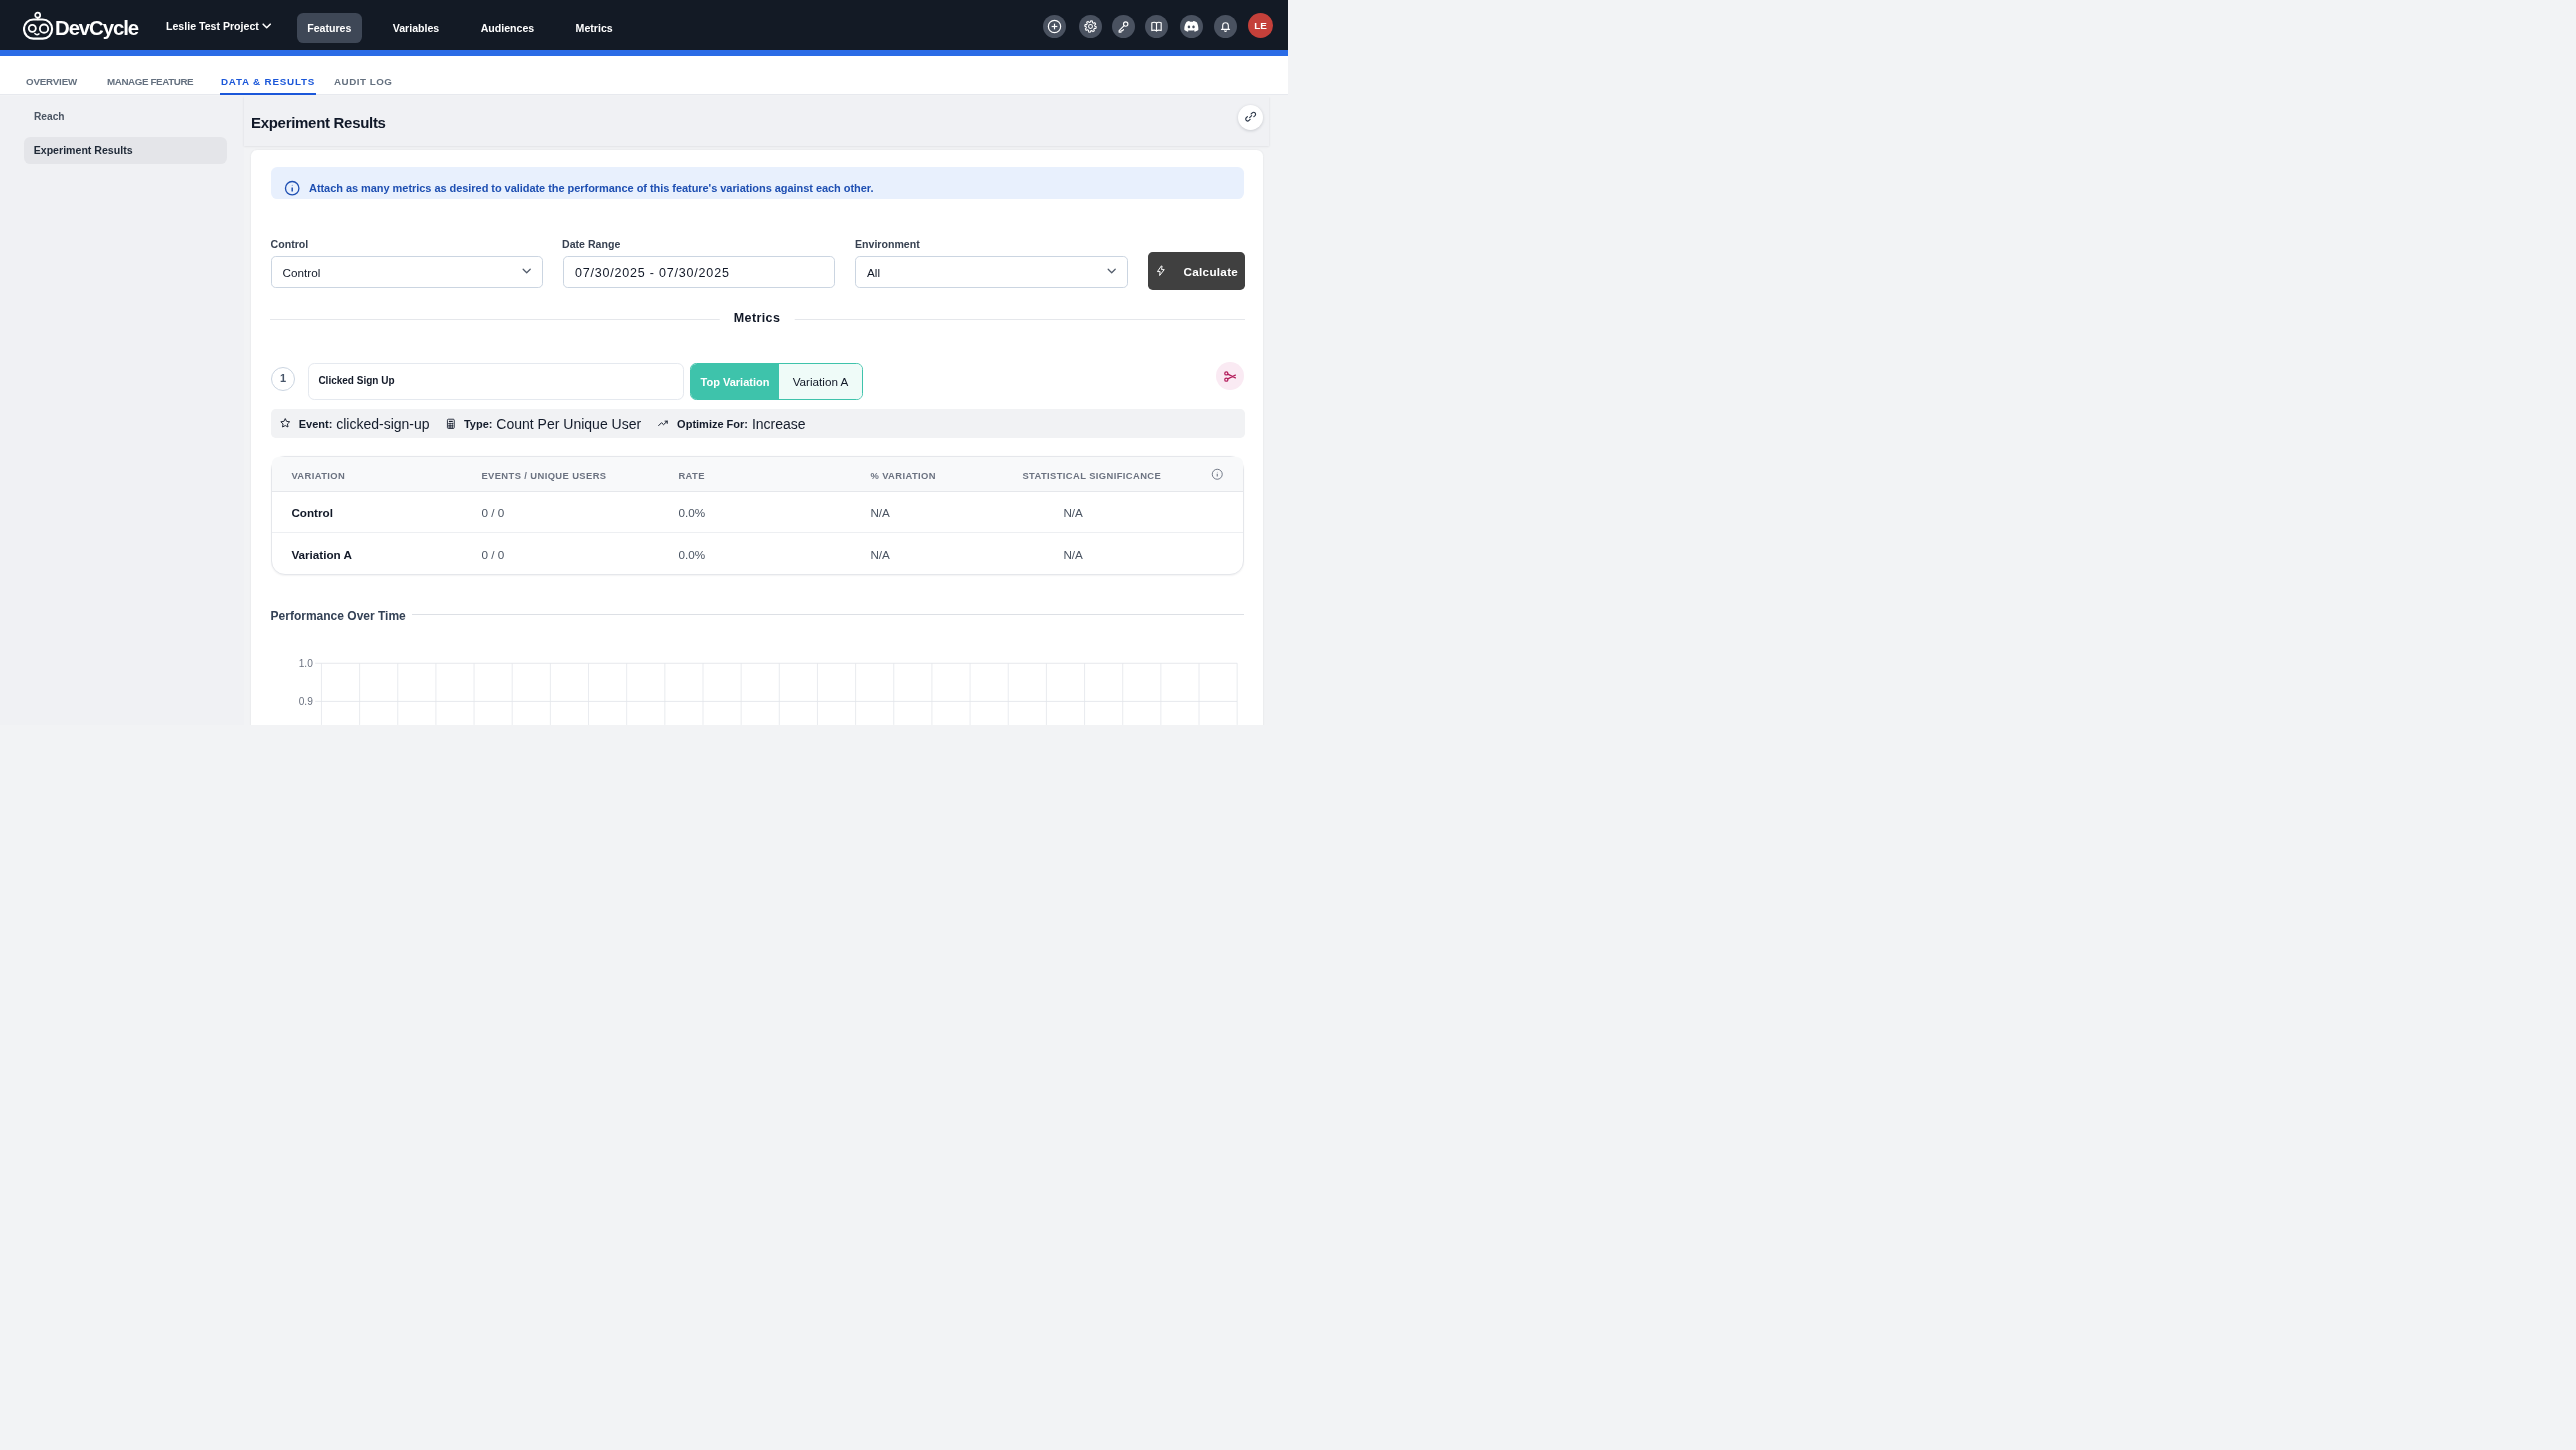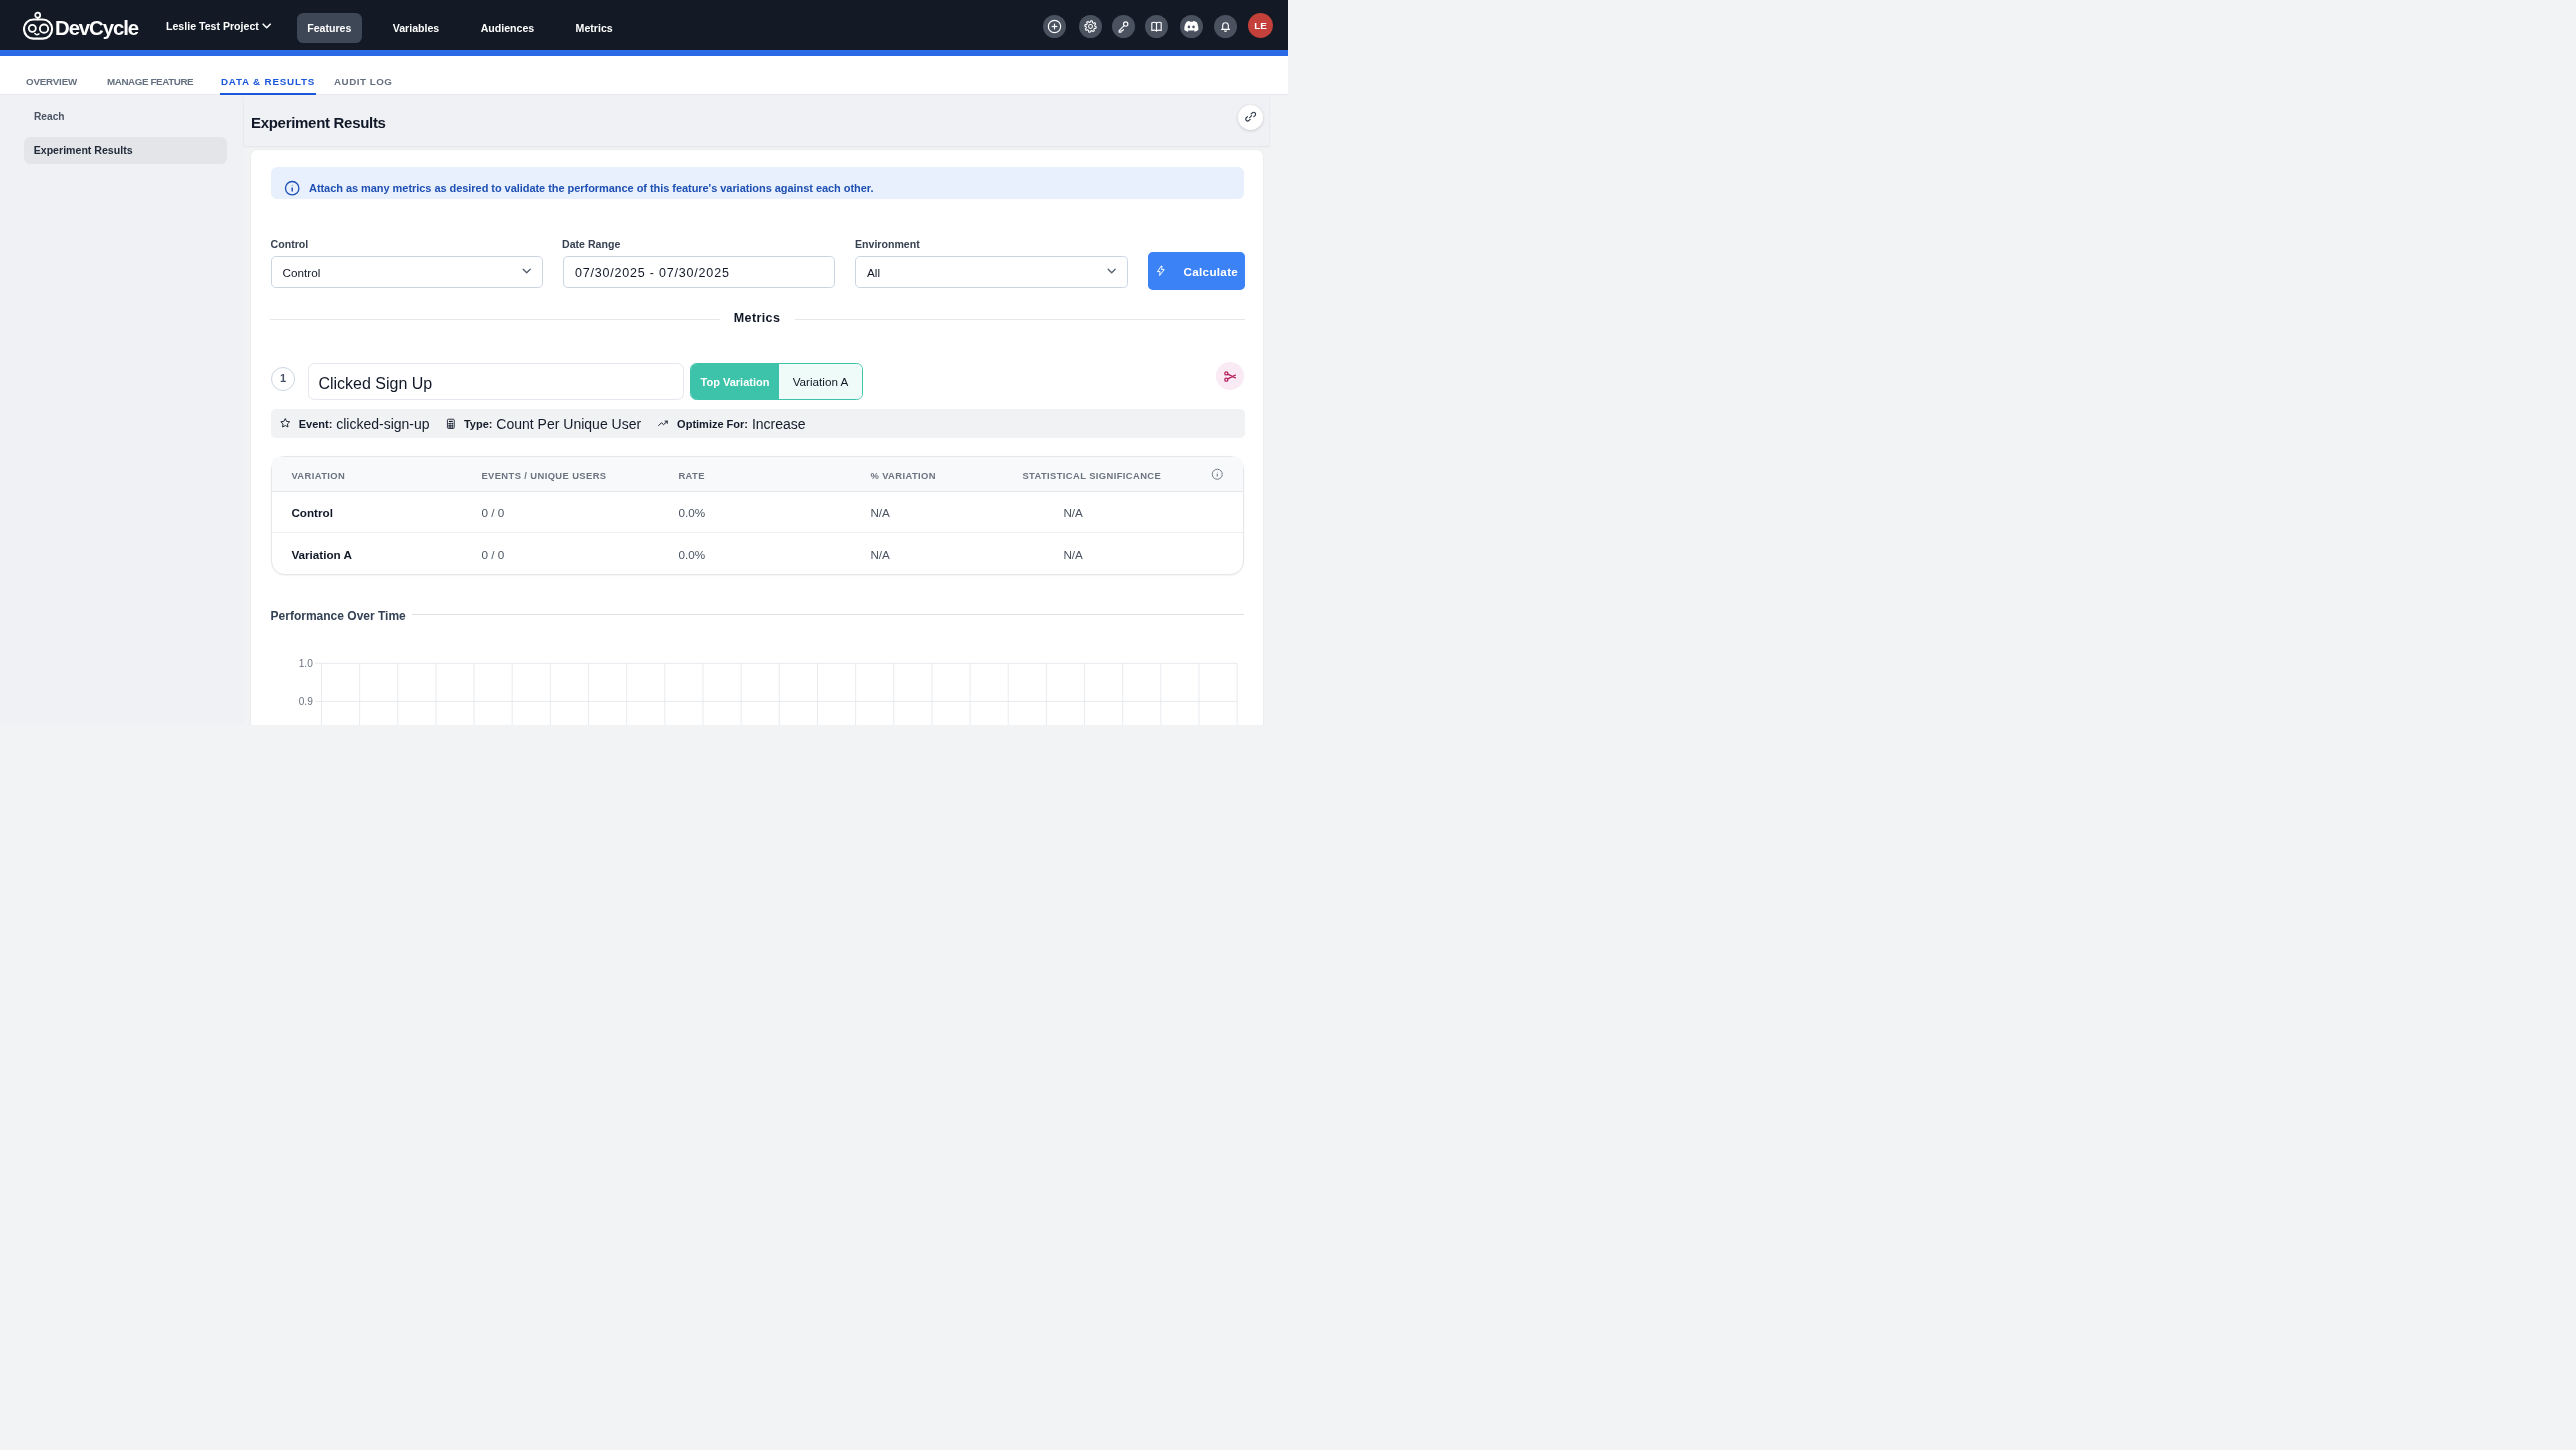--- a/index.html
+++ b/index.html
@@ -31,26 +31,26 @@
   .band h1 { position:absolute; left:7px; top:18px; font-size:15px; font-weight:700; color:#101828; letter-spacing:-0.3px; }
   .linkbtn { position:absolute; left:994px; top:8.6px; width:25px; height:25px; border-radius:50%; background:#fff; box-shadow:0 0.8px 3.1px rgba(16,24,40,.18); display:flex; align-items:center; justify-content:center; }
   
   .card { position:absolute; left:251px; top:150px; width:1012px; height:611px; background:#fff; border-radius:6.3px; box-shadow:0 0.8px 2.3px rgba(16,24,40,.08); }
   .banner { position:absolute; left:20px; top:17px; width:973px; height:32px; background:#e8f0fd; border-radius:6.3px; }
   .banner .txt { position:absolute; left:38px; top:15px; font-size:11px; font-weight:700; color:#1e4fb2; letter-spacing:-0.05px; }
   .flabel { position:absolute; top:88px; font-size:10.6px; font-weight:700; color:#374151; }
   .sel { position:absolute; top:106px; height:32px; background:#fff; border:0.8px solid #cbd5e1; border-radius:4.7px; }
   .sel .val { position:absolute; left:11px; top:8.6px; font-size:11.7px; color:#111827; }
   .sel svg { position:absolute; right:10.2px; top:11px; }
-  .calcbtn { position:absolute; left:897px; top:102px; width:97px; height:38px; background:#3b82f6; border-radius:4.7px; color:#fff; display:flex; align-items:center; justify-content:center; gap:17px; font-size:11.7px; font-weight:700; }
+  .calcbtn { position:absolute; left:897px; top:102px; width:97px; height:38px; background:#404040; border-radius:4.7px; color:#fff; display:flex; align-items:center; justify-content:center; gap:17px; font-size:11.7px; font-weight:700; }
   .mdiv { position:absolute; left:19px; top:169px; width:975px; border-top:0.8px solid #e5e7eb; }
   .mlabel { position:absolute; left:50%; transform:translateX(-50%); top:161px; background:#fff; padding:0 14px; font-size:12.5px; font-weight:700; color:#111827; letter-spacing:0.4px; }
   .numcirc { position:absolute; left:20px; top:217px; width:24px; height:24px; border:1.6px solid #cbd5e1; border-radius:50%; text-align:center; line-height:21px; font-size:11px; font-weight:700; color:#475569; }
   .minput { position:absolute; left:57px; top:213px; width:376px; height:37px; border:0.8px solid #e5e9ef; border-radius:6.3px; }
-  .minput span { position:absolute; left:9.4px; top:11px; font-size:16px; color:#111827; }
+  .minput span { position:absolute; left:9.4px; top:11px; font-size:10px; color:#111827;font-weight:bold; }
   .toggle { position:absolute; left:439px; top:213px; width:173px; height:37px; border:0.8px solid #3ec3ab; border-radius:6.3px; overflow:hidden; display:flex; }
   .tseg1 { width:88px; background:#3ec3ab; color:#fff; font-size:11px; font-weight:700; display:flex; align-items:center; justify-content:center; }
   .tseg2 { flex:1; background:#effbf8; color:#111827; font-size:11.7px; display:flex; align-items:center; justify-content:center; }
   .scis { position:absolute; left:965px; top:212px; width:28px; height:28px; border-radius:50%; background:#faeaf3; display:flex; align-items:center; justify-content:center; }
   .estrip { position:absolute; left:20px; top:259px; width:974px; height:29px; background:#f1f2f4; border-radius:4.7px; display:flex; align-items:center; }
   .estrip b { font-size:11px; color:#141c2b; }
   .estrip i { font-style:normal; font-size:14px; color:#141c2b; }
   
   .tbl { position:absolute; left:20.4px; top:306px; width:973px; height:119px; border:0.8px solid #e5e7eb; border-radius:14px; background:#fff; box-shadow:0 0.8px 1.6px rgba(16,24,40,.05); }
   .thead { position:absolute; left:0; top:0; width:100%; height:35px; background:#f8f9fa; border-bottom:0.8px solid #e5e7eb; border-radius:6.3px 6.3px 0 0; }

